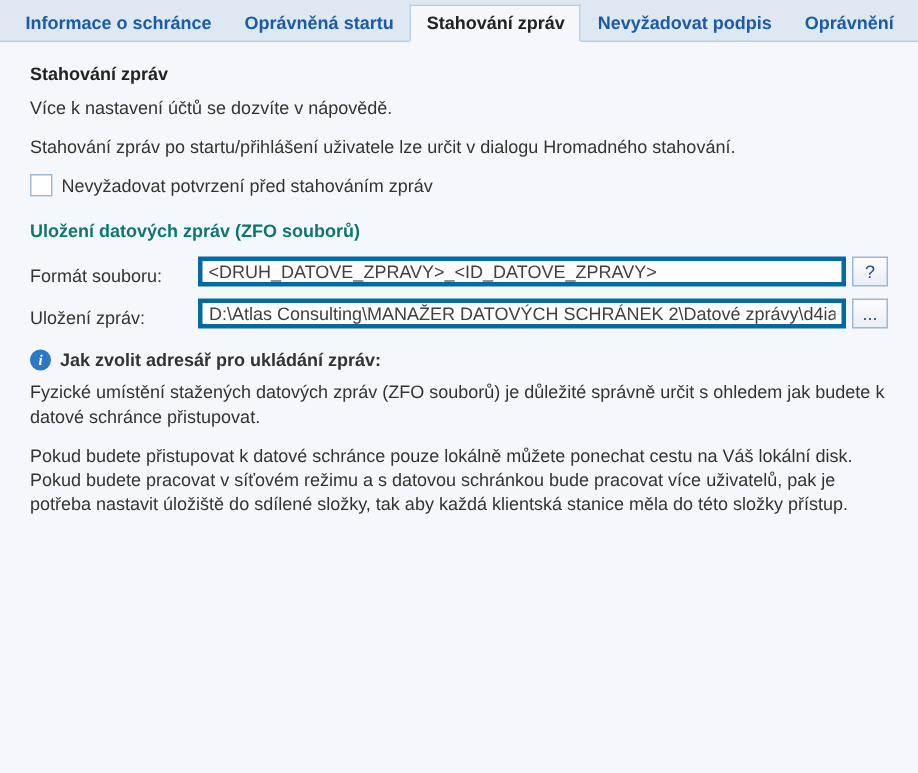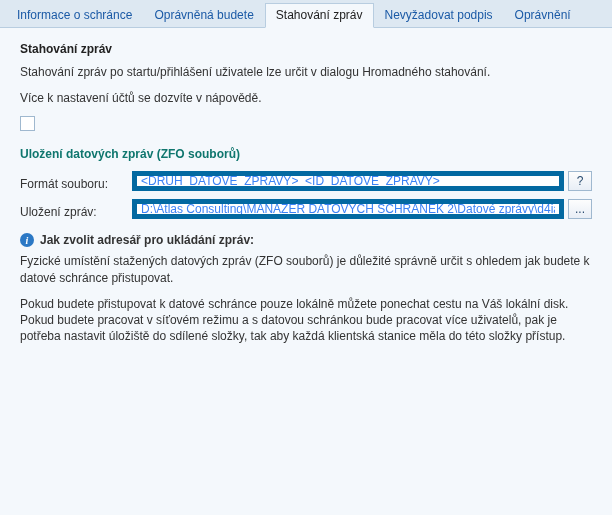--- a/index.html
+++ b/index.html
@@ -17,20 +17,21 @@
     background: #fff;
     position: relative;
   }
   .tabs {
     display: flex;
     border-bottom: 1px solid #b8cde0;
     background: #dde8f2;
     padding-left: 6px;
     padding-top: 2px;
     gap: 0;
+    font-weight: bold;
   }
   .tab {
     padding: 4px 10px 5px 10px;
     color: #1b5aa6;
     cursor: pointer;
     border: 1px solid transparent;
     border-bottom: none;
     position: relative;
     top: 1px;
     white-space: nowrap;
@@ -82,26 +83,26 @@
     gap: 4px;
     margin-bottom: 8px;
   }
   .field-label {
     width: 108px;
     flex-shrink: 0;
   }
   .text-input {
     flex: 1;
     height: 20px;
-    border: 5px solid #0369a1;
+    border: 3px solid #0369a1;
     background: #fff;
     padding: 0 4px;
     font-family: inherit;
     font-size: 12px;
-    color: #3b82f6;
+    color: #404040;
     box-sizing: border-box;
   }
   .small-btn {
     width: 24px;
     height: 20px;
     flex-shrink: 0;
     border: 1px solid #9fb8cf;
     background: linear-gradient(#fdfdfd,#e8eef6);
     display: flex;
     align-items: center;
@@ -133,35 +134,36 @@
     font-family: Georgia, serif;
   }
 </style>
 </head>
 <body>
 
 <div class="window">
 
   <div class="tabs">
     <div class="tab">Informace o schránce</div>
-    <div class="tab">Oprávněná budete</div>
+    <div class="tab">Oprávněná startu</div>
     <div class="tab active">Stahování zpráv</div>
     <div class="tab">Nevyžadovat podpis</div>
     <div class="tab">Oprávnění</div>
   </div>
 
   <div class="content">
 
     <div class="section-title">Stahování zpráv</div>
 
+    <div class="para">Více k nastavení účtů se dozvíte v nápovědě.</div>
     <div class="para">Stahování zpráv po startu/přihlášení uživatele lze určit v dialogu Hromadného stahování.</div>
-    <div class="para">Více k nastavení účtů se dozvíte v nápovědě.</div>
 
     <div class="checkbox-row">
       <span class="chk"></span>
+      <span>Nevyžadovat potvrzení před stahováním zpráv</span>
     </div>
 
     <div class="storage-title">Uložení datových zpráv (ZFO souborů)</div>
 
     <div class="field-row">
       <div class="field-label">Formát souboru:</div>
       <input class="text-input" type="text" value="&lt;DRUH_DATOVE_ZPRAVY&gt;_&lt;ID_DATOVE_ZPRAVY&gt;" style="">
       <div class="small-btn">?</div>
     </div>
 

